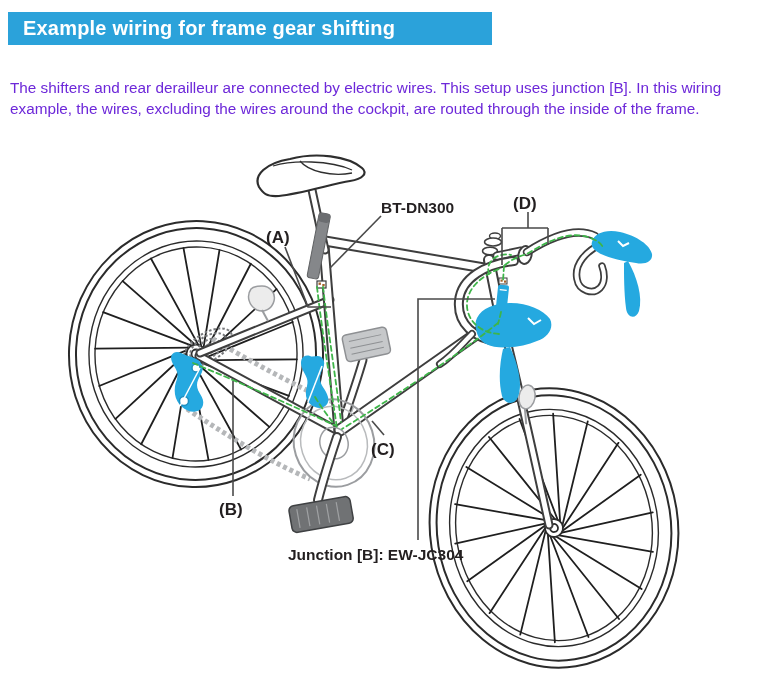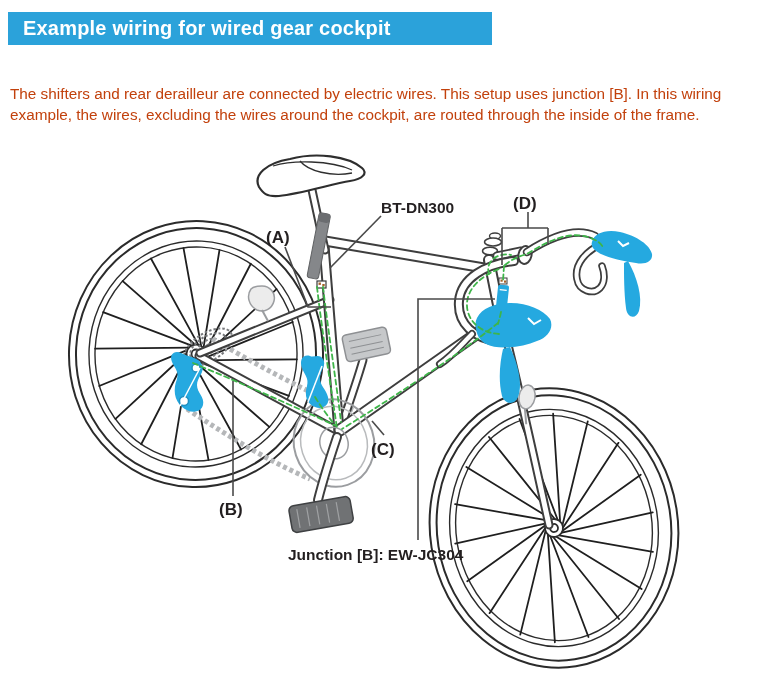--- a/index.html
+++ b/index.html
@@ -1,22 +1,22 @@
 <!DOCTYPE html>
 <html style="--header-blue: #2BA2DA; --highlight-blue: #25A9E0; --wire-green: #3EB549; --battery-gray: #85878A;"><head>
 <meta charset="utf-8">
 <style>
   html,body{margin:0;padding:0;background:#fff;}
   .page{position:relative;width:765px;height:688px;background:#fff;overflow:hidden;
         font-family:"Liberation Sans",sans-serif;color:#231F20;}
   .header-bar{position:absolute;left:8px;top:12px;width:484px;height:33px;box-sizing:border-box;
         background:var(--header-blue,#2BA2DA);color:#fff;font-weight:bold;font-size:20px;
         line-height:33px;padding-left:15px;letter-spacing:.2px;}
-  .intro{position:absolute;left:10px;top:68px;width:748px;font-size:15.3px;line-height:1.38;
-        color:#c2410c;}
+  .intro{position:absolute;left:10px;top:62px;width:748px;font-size:15.3px;line-height:1.38;
+        color:#6d28d9;}
   .diagram{position:absolute;left:0;top:128px;width:765px;height:560px;}
 
   
   .tire{fill:none;stroke:#2B2B2B;stroke-width:2;}
   .rim{fill:none;stroke:#2B2B2B;stroke-width:1.4;}
   .spoke{stroke:#1F1F1F;stroke-width:1.8;fill:none;stroke-linecap:round;}
   .hub{fill:#fff;stroke:#2B2B2B;stroke-width:1.8;}
   .tube-o{stroke:#3E3E3E;fill:none;stroke-linecap:round;stroke-linejoin:round;}
   .tube-i{stroke:#fff;fill:none;stroke-linecap:round;stroke-linejoin:round;}
   .thin{stroke:#2E2E2E;fill:none;stroke-width:1.3;}
@@ -30,21 +30,21 @@
   .lbl{font-family:"Liberation Sans",sans-serif;font-weight:bold;font-size:17px;fill:#231F20;}
   .lbl-sm{font-family:"Liberation Sans",sans-serif;font-weight:bold;font-size:15.5px;fill:#231F20;}
   .battery{fill:var(--battery-gray,#85878A);stroke:#5F6163;stroke-width:1;}
 </style>
 </head>
 <body>
 
 <div class="page">
 
   <div class="header-bar">
-    <span>Example wiring for wired gear cockpit</span>
+    <span>Example wiring for frame gear shifting</span>
   </div>
 
   <p class="intro">The shifters and rear derailleur are connected by electric wires. This setup uses junction [B]. In this wiring example, the wires, excluding the wires around the cockpit, are routed through the inside of the frame.</p>
 
   <svg class="diagram" viewBox="0 128 765 560" width="765" height="560" xmlns="http://www.w3.org/2000/svg">
 
     <g transform="rotate(3 196 354)">
       <ellipse class="tire" cx="196" cy="354" rx="127" ry="133"></ellipse>
       <ellipse class="tire" cx="196" cy="354" rx="120" ry="126"></ellipse>
       <ellipse class="rim" cx="196" cy="354" rx="107" ry="113"></ellipse>

